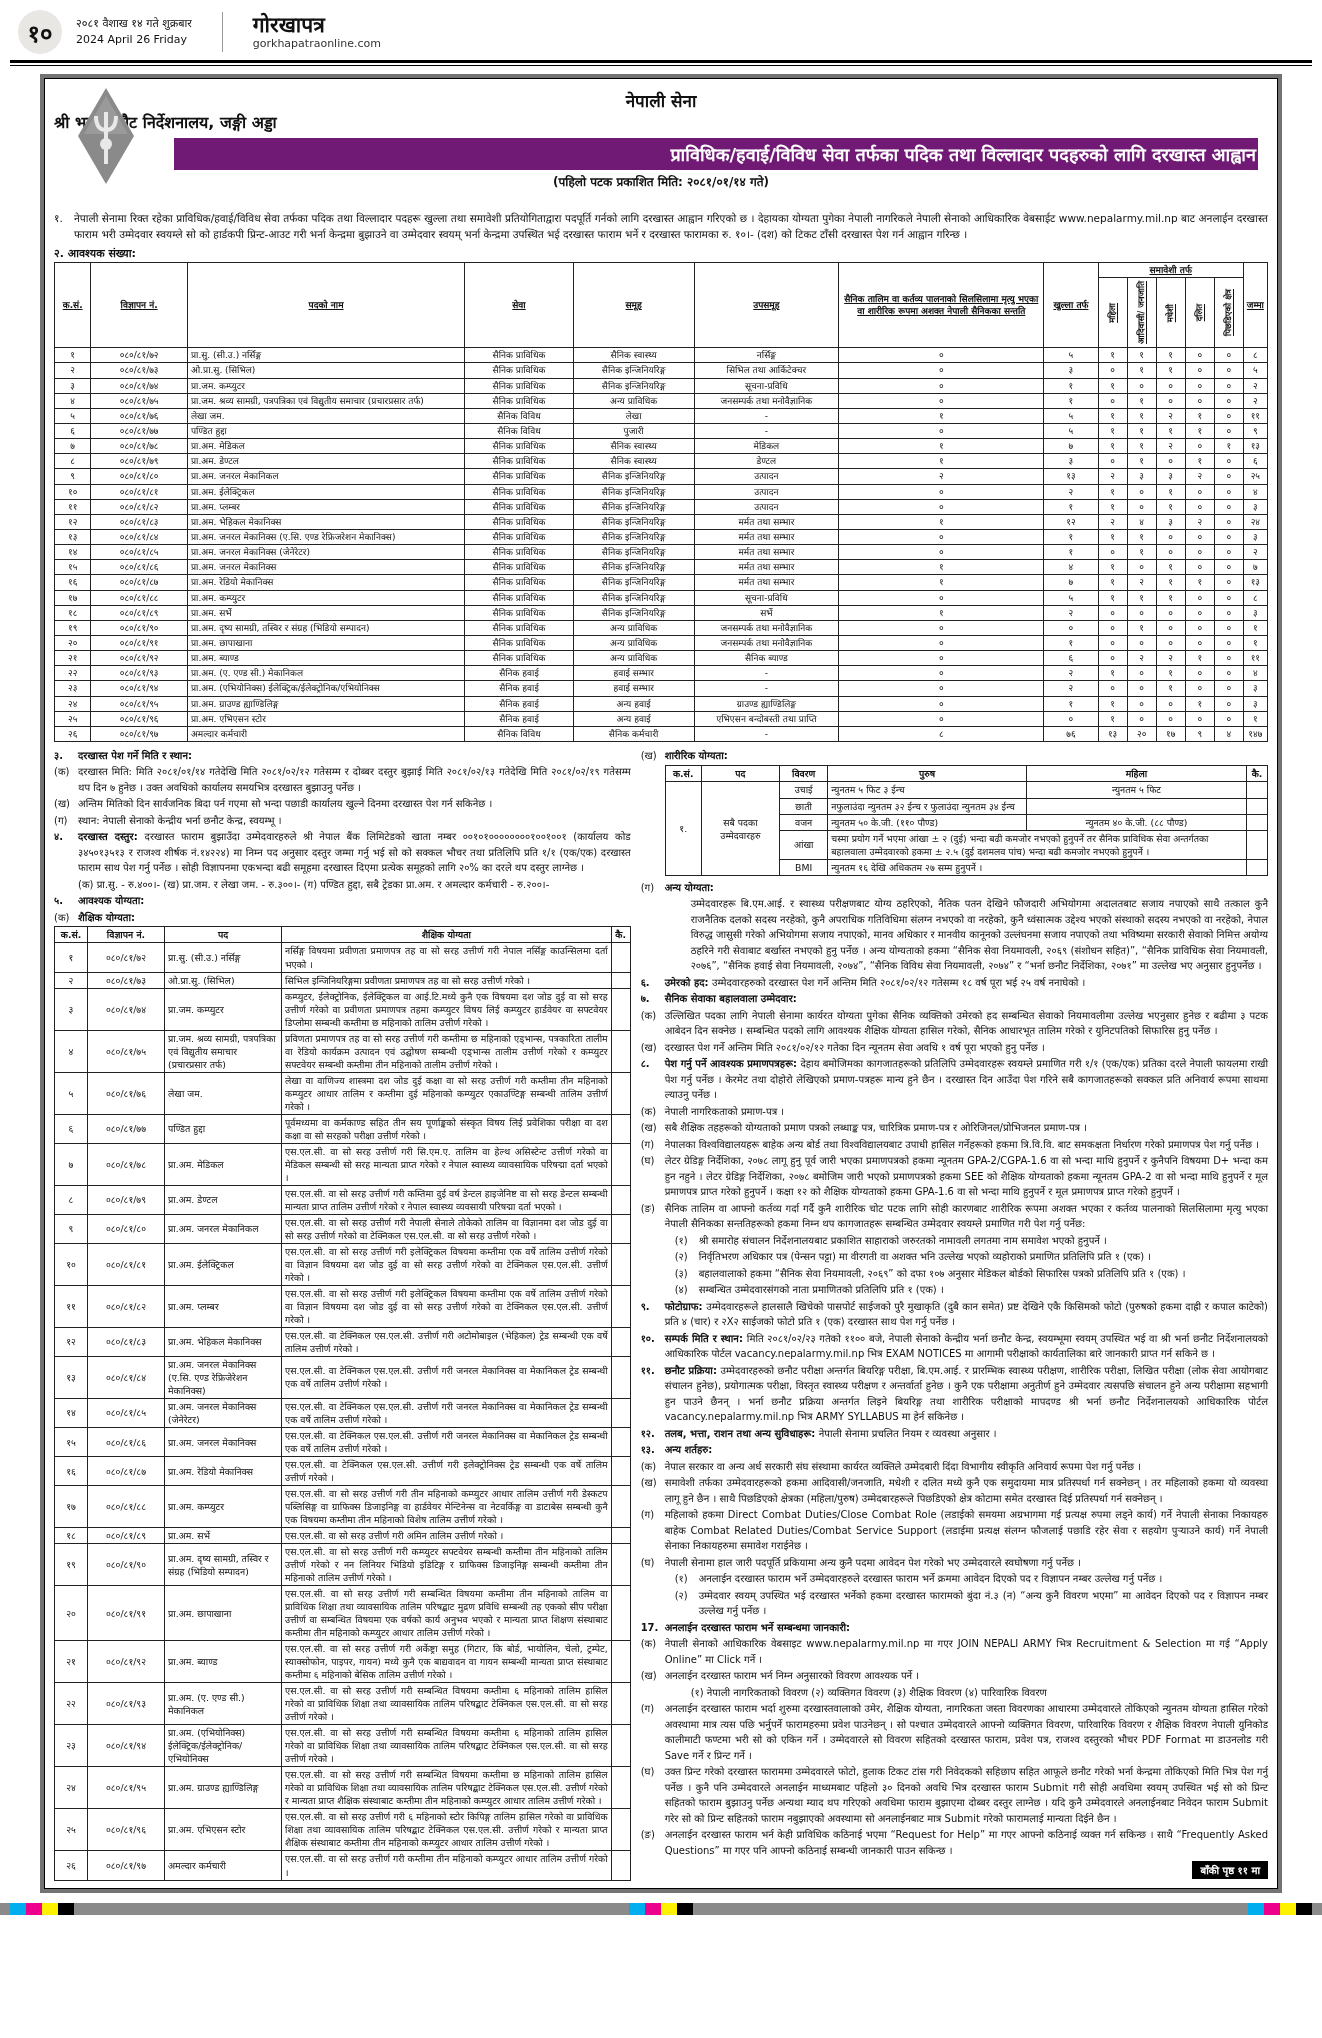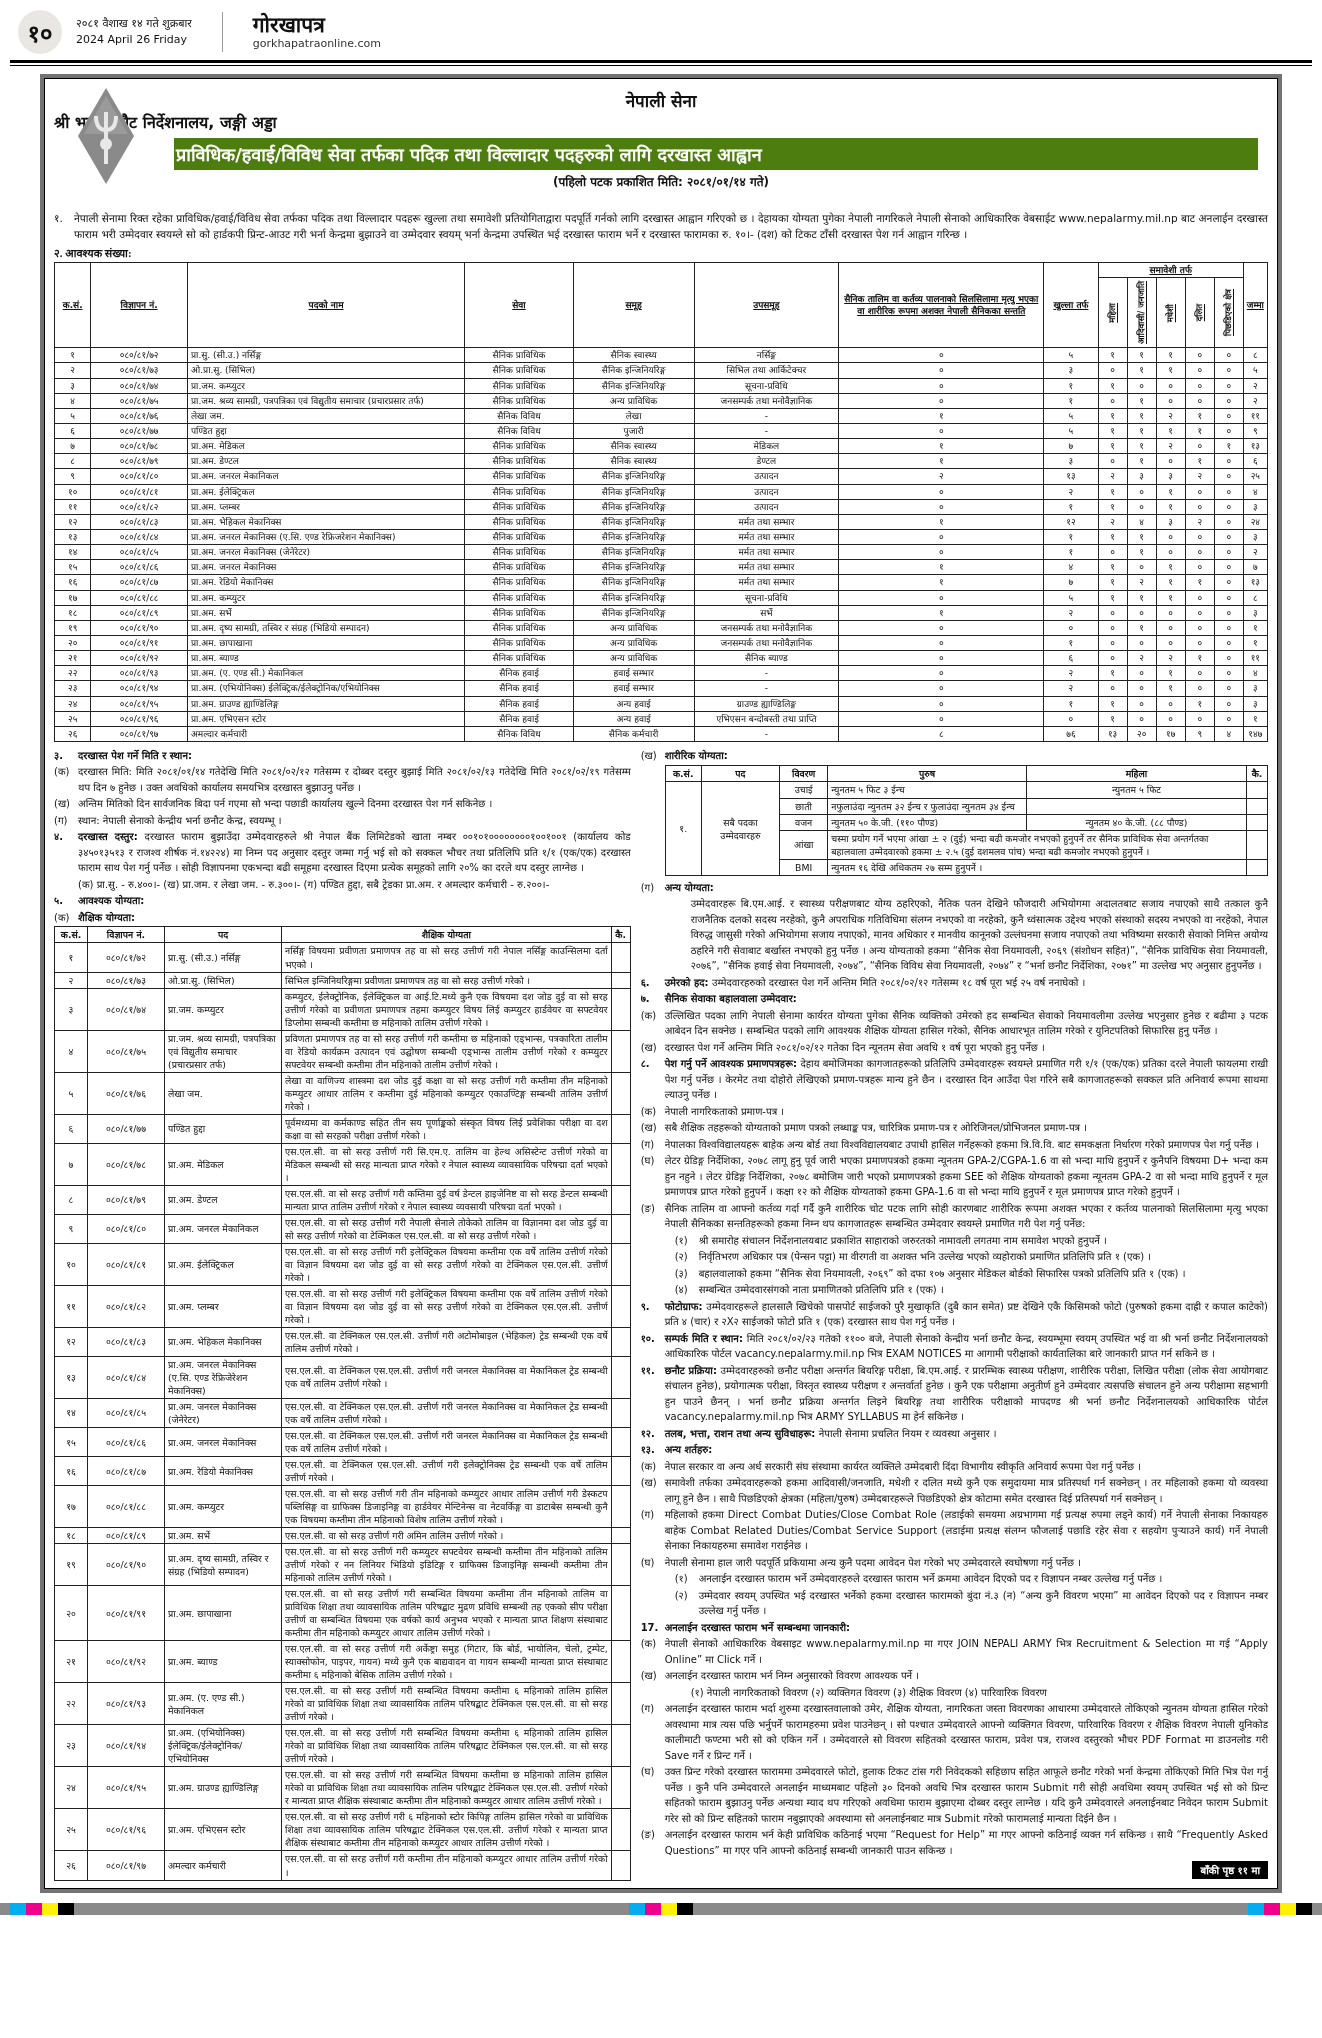--- a/index.html
+++ b/index.html
@@ -12,25 +12,25 @@
   .mast-div{width:1px;height:40px;background:#999;margin:0 16px;}
   .mast-title{font-size:21px;font-weight:bold;line-height:1.1;}
   .mast-url{font-size:11px;color:#333;}
   .rule{height:3px;background:#000;margin:0 10px;}
   .rule2{height:1px;background:#000;margin:2px 10px 0 10px;}
   
   .notice{margin:8px 40px 6px 40px;border:4px solid #737373;box-shadow:0 0 0 1px #000 inset;padding:12px 10px 8px 10px;position:relative;}
   .emblem{position:absolute;left:14px;top:8px;}
   .org{ text-align:center;font-size:17px;font-weight:bold;line-height:1.35;}
   .org2{text-align:left;font-size:16px;font-weight:bold;line-height:1.3;}
-  .titlebar{background:#4d7c0f;color:#fff;text-align:left;font-size:18px;font-weight:bold;padding:4px 2px;margin:4px 14px 3px 120px;width:calc(100% - 130px);box-sizing:border-box;}
+  .titlebar{background:#701a75;color:#fff;text-align:right;font-size:18px;font-weight:bold;padding:4px 2px;margin:4px 14px 3px 120px;width:calc(100% - 130px);box-sizing:border-box;}
   .pub{text-align:center;font-size:12px;font-weight:bold;margin-bottom:20px;}
   .intro{display:flex;font-size:10.5px;line-height:1.55;text-align:justify;}
   .intro .pnum{flex:0 0 20px;}
-  .secline{font-size:11px;font-weight:bold;margin:3px 0 2px 0;font-family:Liberation Serif, serif;}
+  .secline{font-size:11px;font-weight:bold;margin:3px 0 2px 0;}
   
   table{border-collapse:collapse;width:100%;}
   th,td{border:1px solid #222;padding:1px 3px;vertical-align:middle;}
   .vt{font-size:9px;}
   .vt th{font-weight:bold;text-align:center;line-height:1.35;text-decoration:underline;}
   .vt td{text-align:center;line-height:1.35;}
   .vt td:nth-child(3){text-align:left;}
   .vert{writing-mode:vertical-rl;transform:rotate(180deg);white-space:nowrap;font-size:8.5px;padding:2px 1px;max-height:64px;margin:0 auto;}
   .cols{display:flex;gap:10px;margin-top:5px;align-items:flex-start;}
   .colL{flex:0 0 47.5%;}

